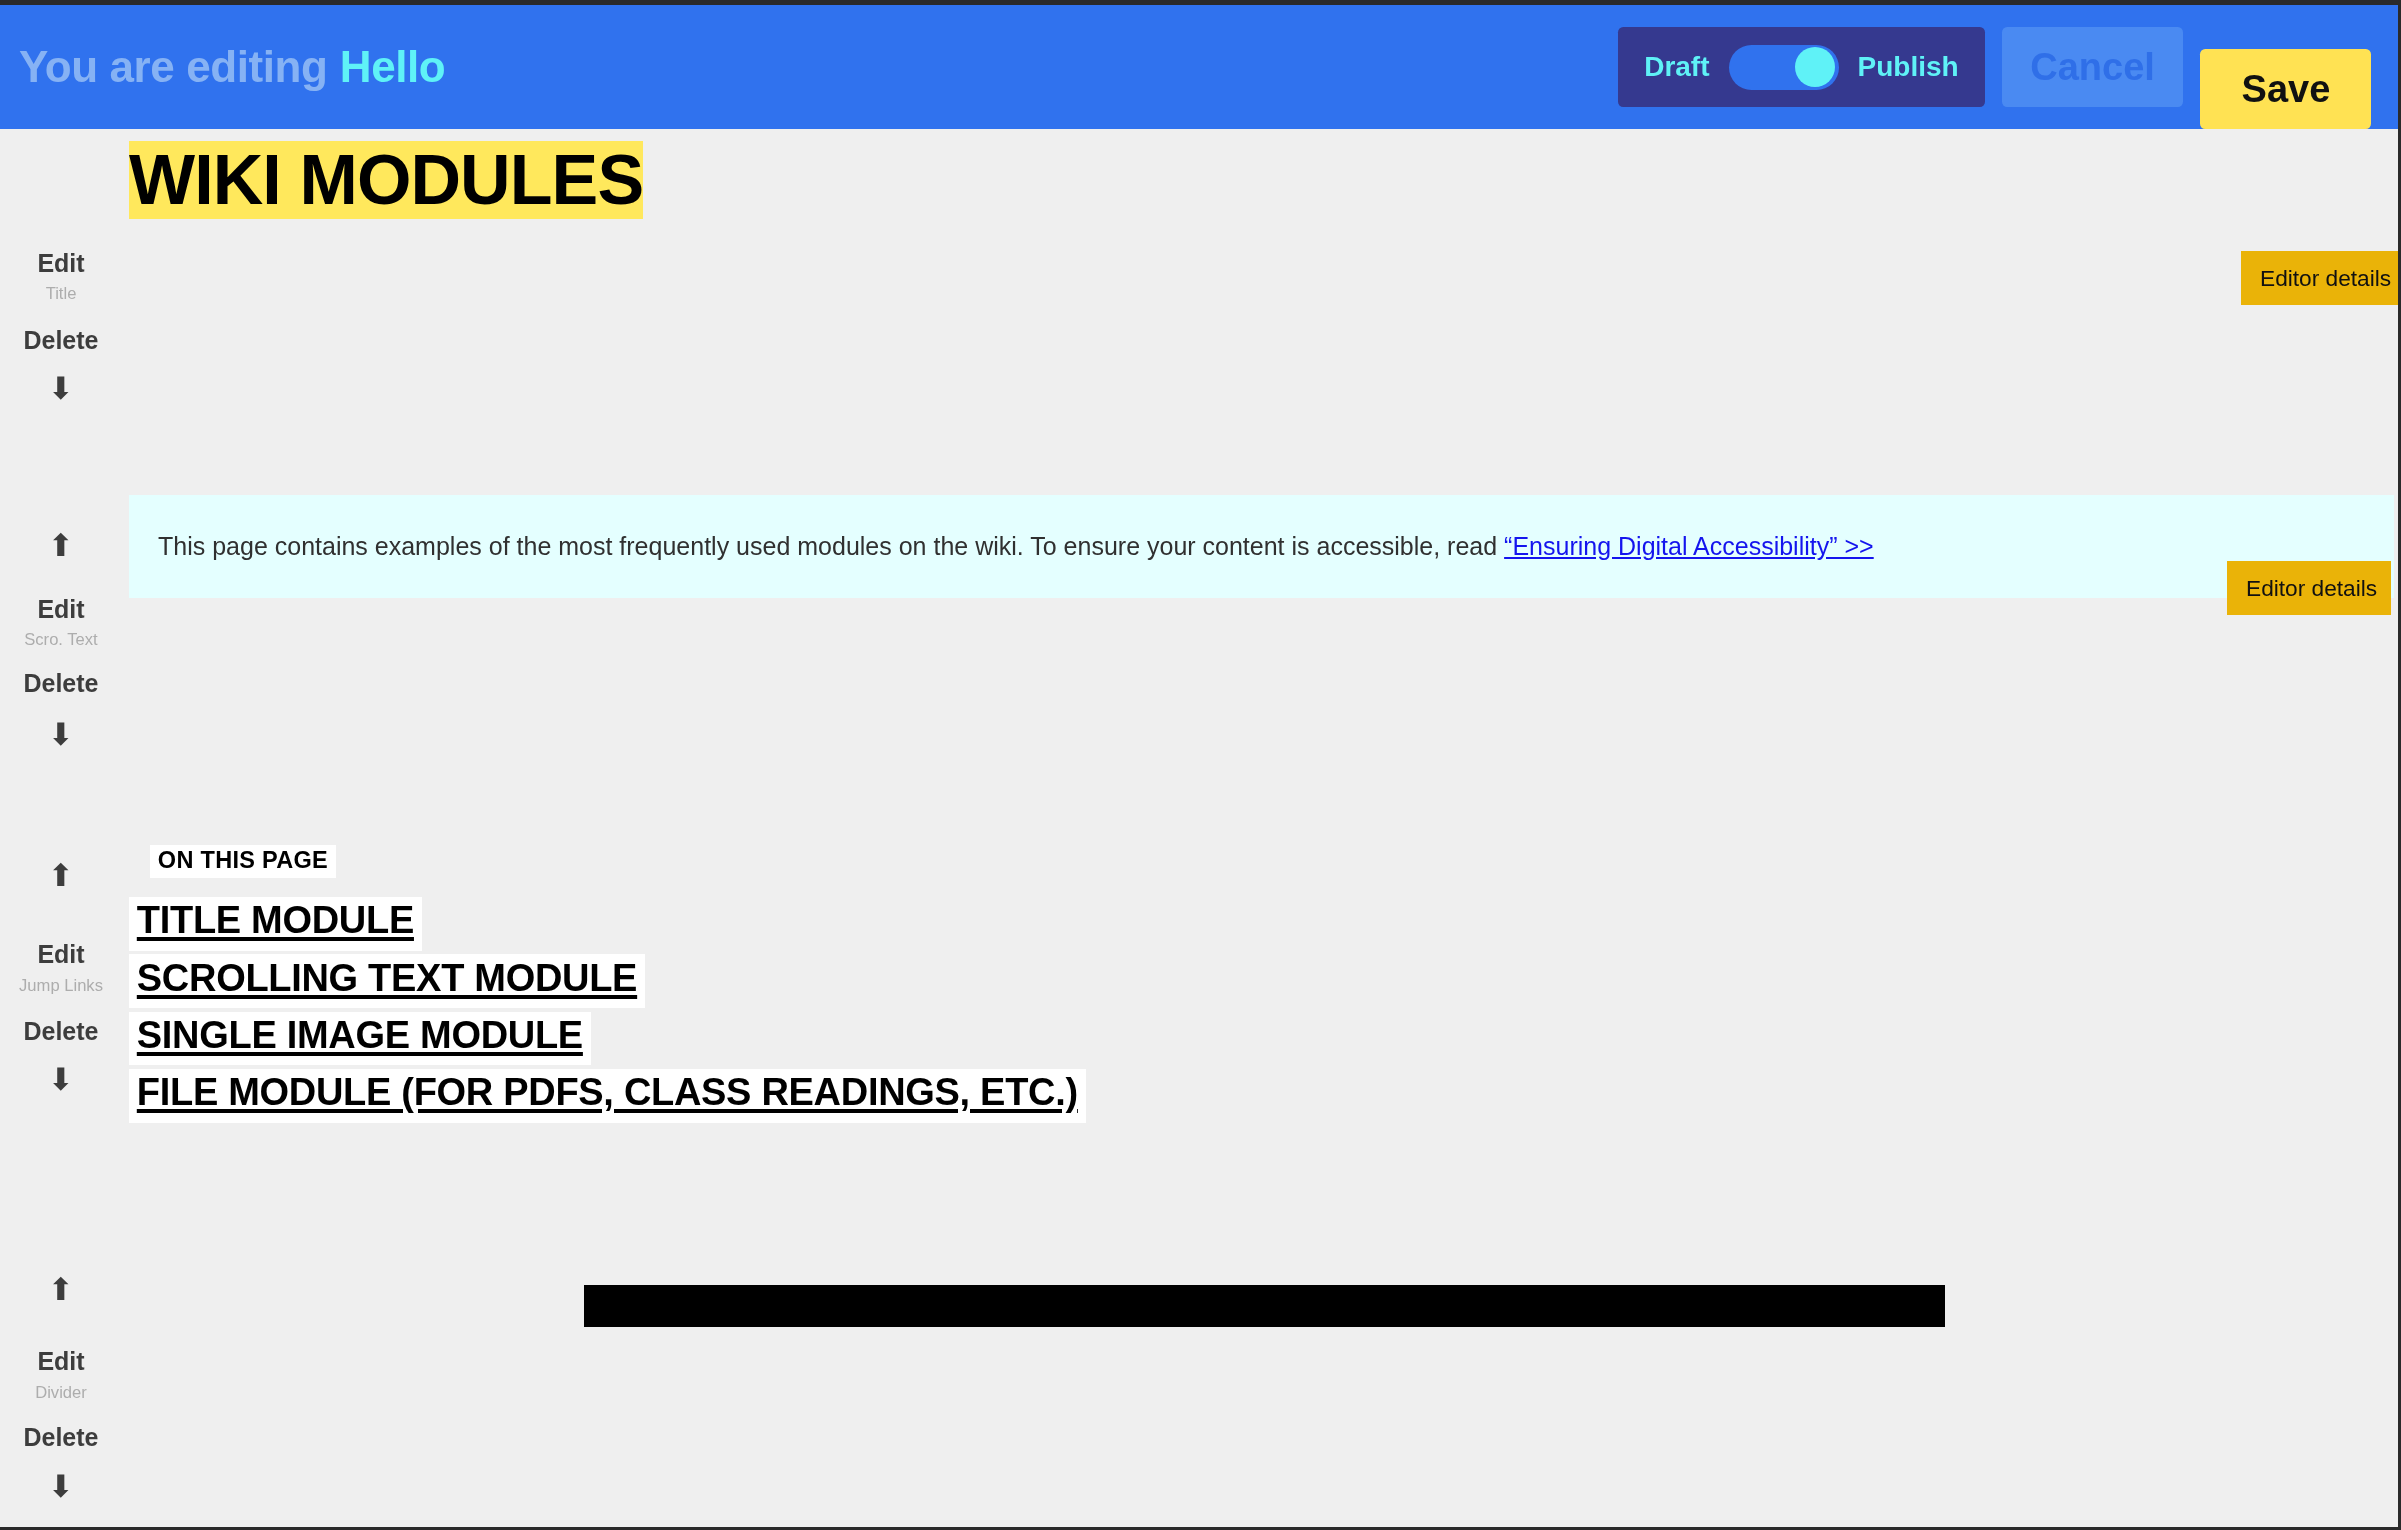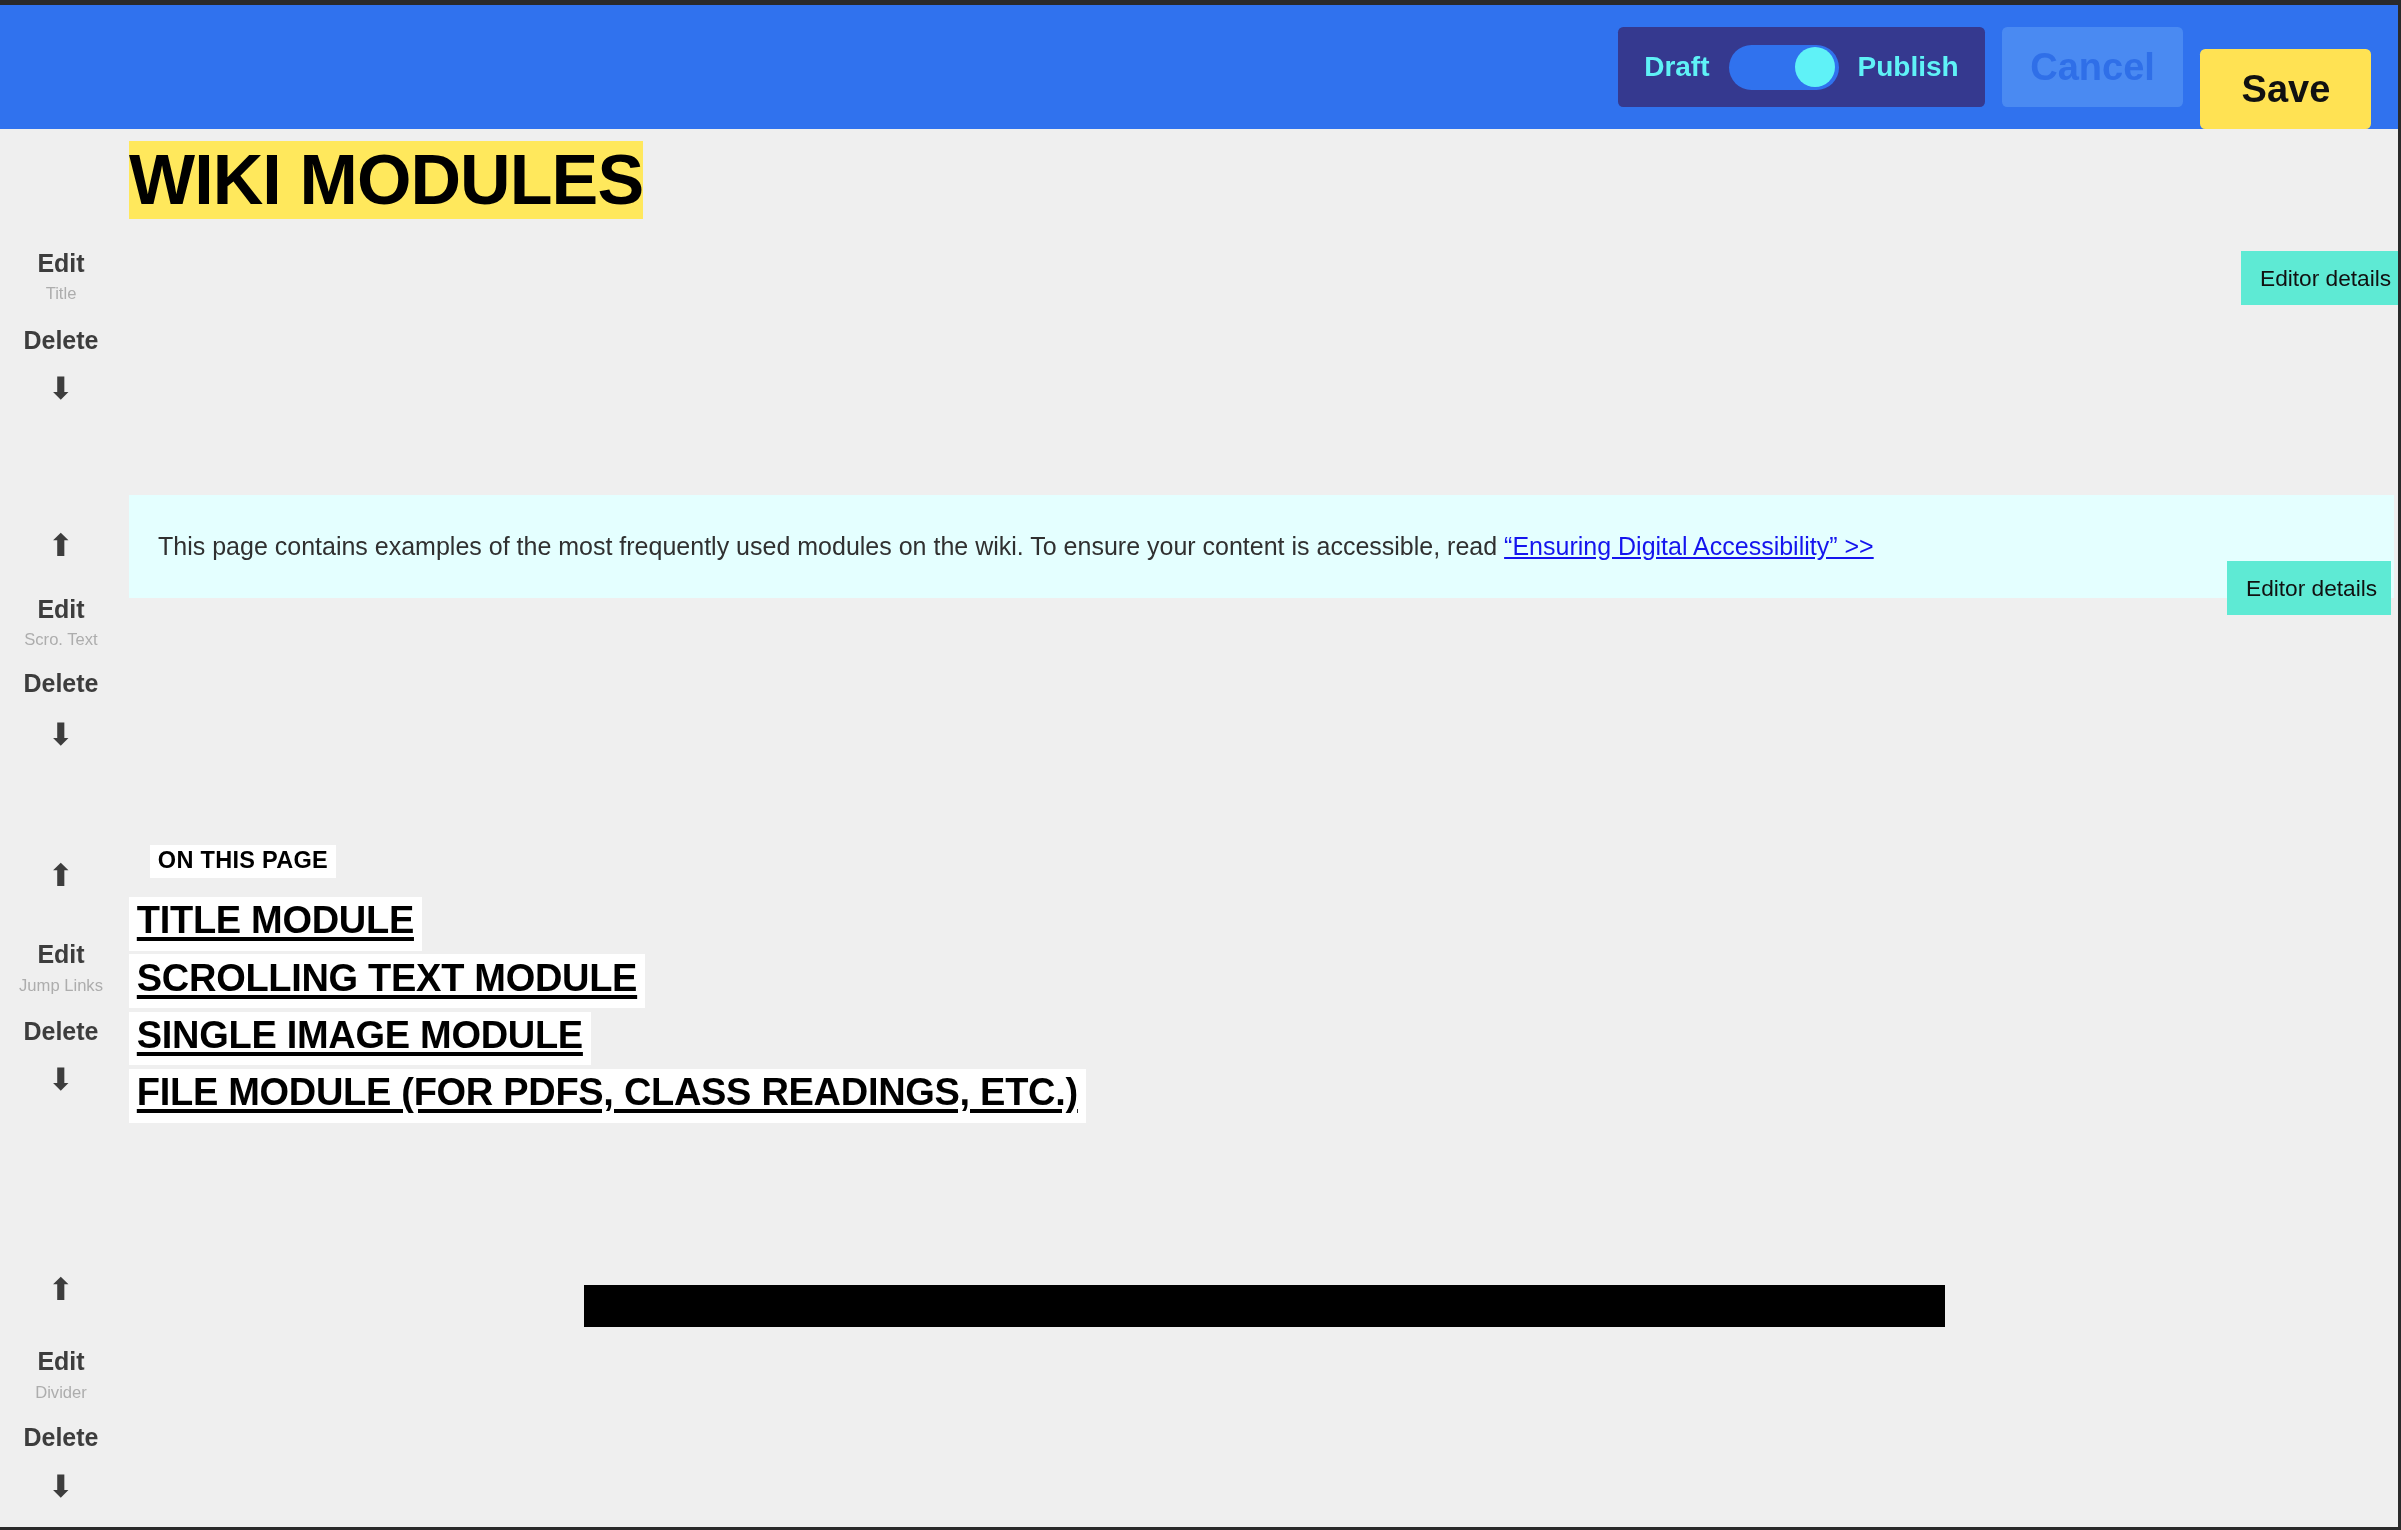--- a/index.html
+++ b/index.html
@@ -141,21 +141,21 @@
   .ctrl-type {
     font-size:16.6px;
     color:#adadad;
     line-height:1;
   }
 
   .mod-body { position:absolute; }
 
   .editor-details {
     position:absolute;
-    background:#5eead4;
+    background:#eab308;
     height:54px;
     display:flex;
     align-items:center;
     padding:0 19px;
     font-size:22.7px;
     color:#111;
     white-space:nowrap;
   }
 
   
@@ -223,20 +223,23 @@
     height:42px;
   }
 </style>
 </head>
 <body>
 
 <div id="app">
 
   <div class="edit-bar">
 
+    <div class="edit-bar-title">
+      <span class="lead">You are editing</span><span class="pagename">Hello</span>
+    </div>
 
     <div class="edit-bar-right">
 
       <div class="publish-group">
         <span class="publish-label">Draft</span>
         <div class="toggle-track">
           <div class="toggle-knob"></div>
         </div>
         <span class="publish-label">Publish</span>
       </div>

